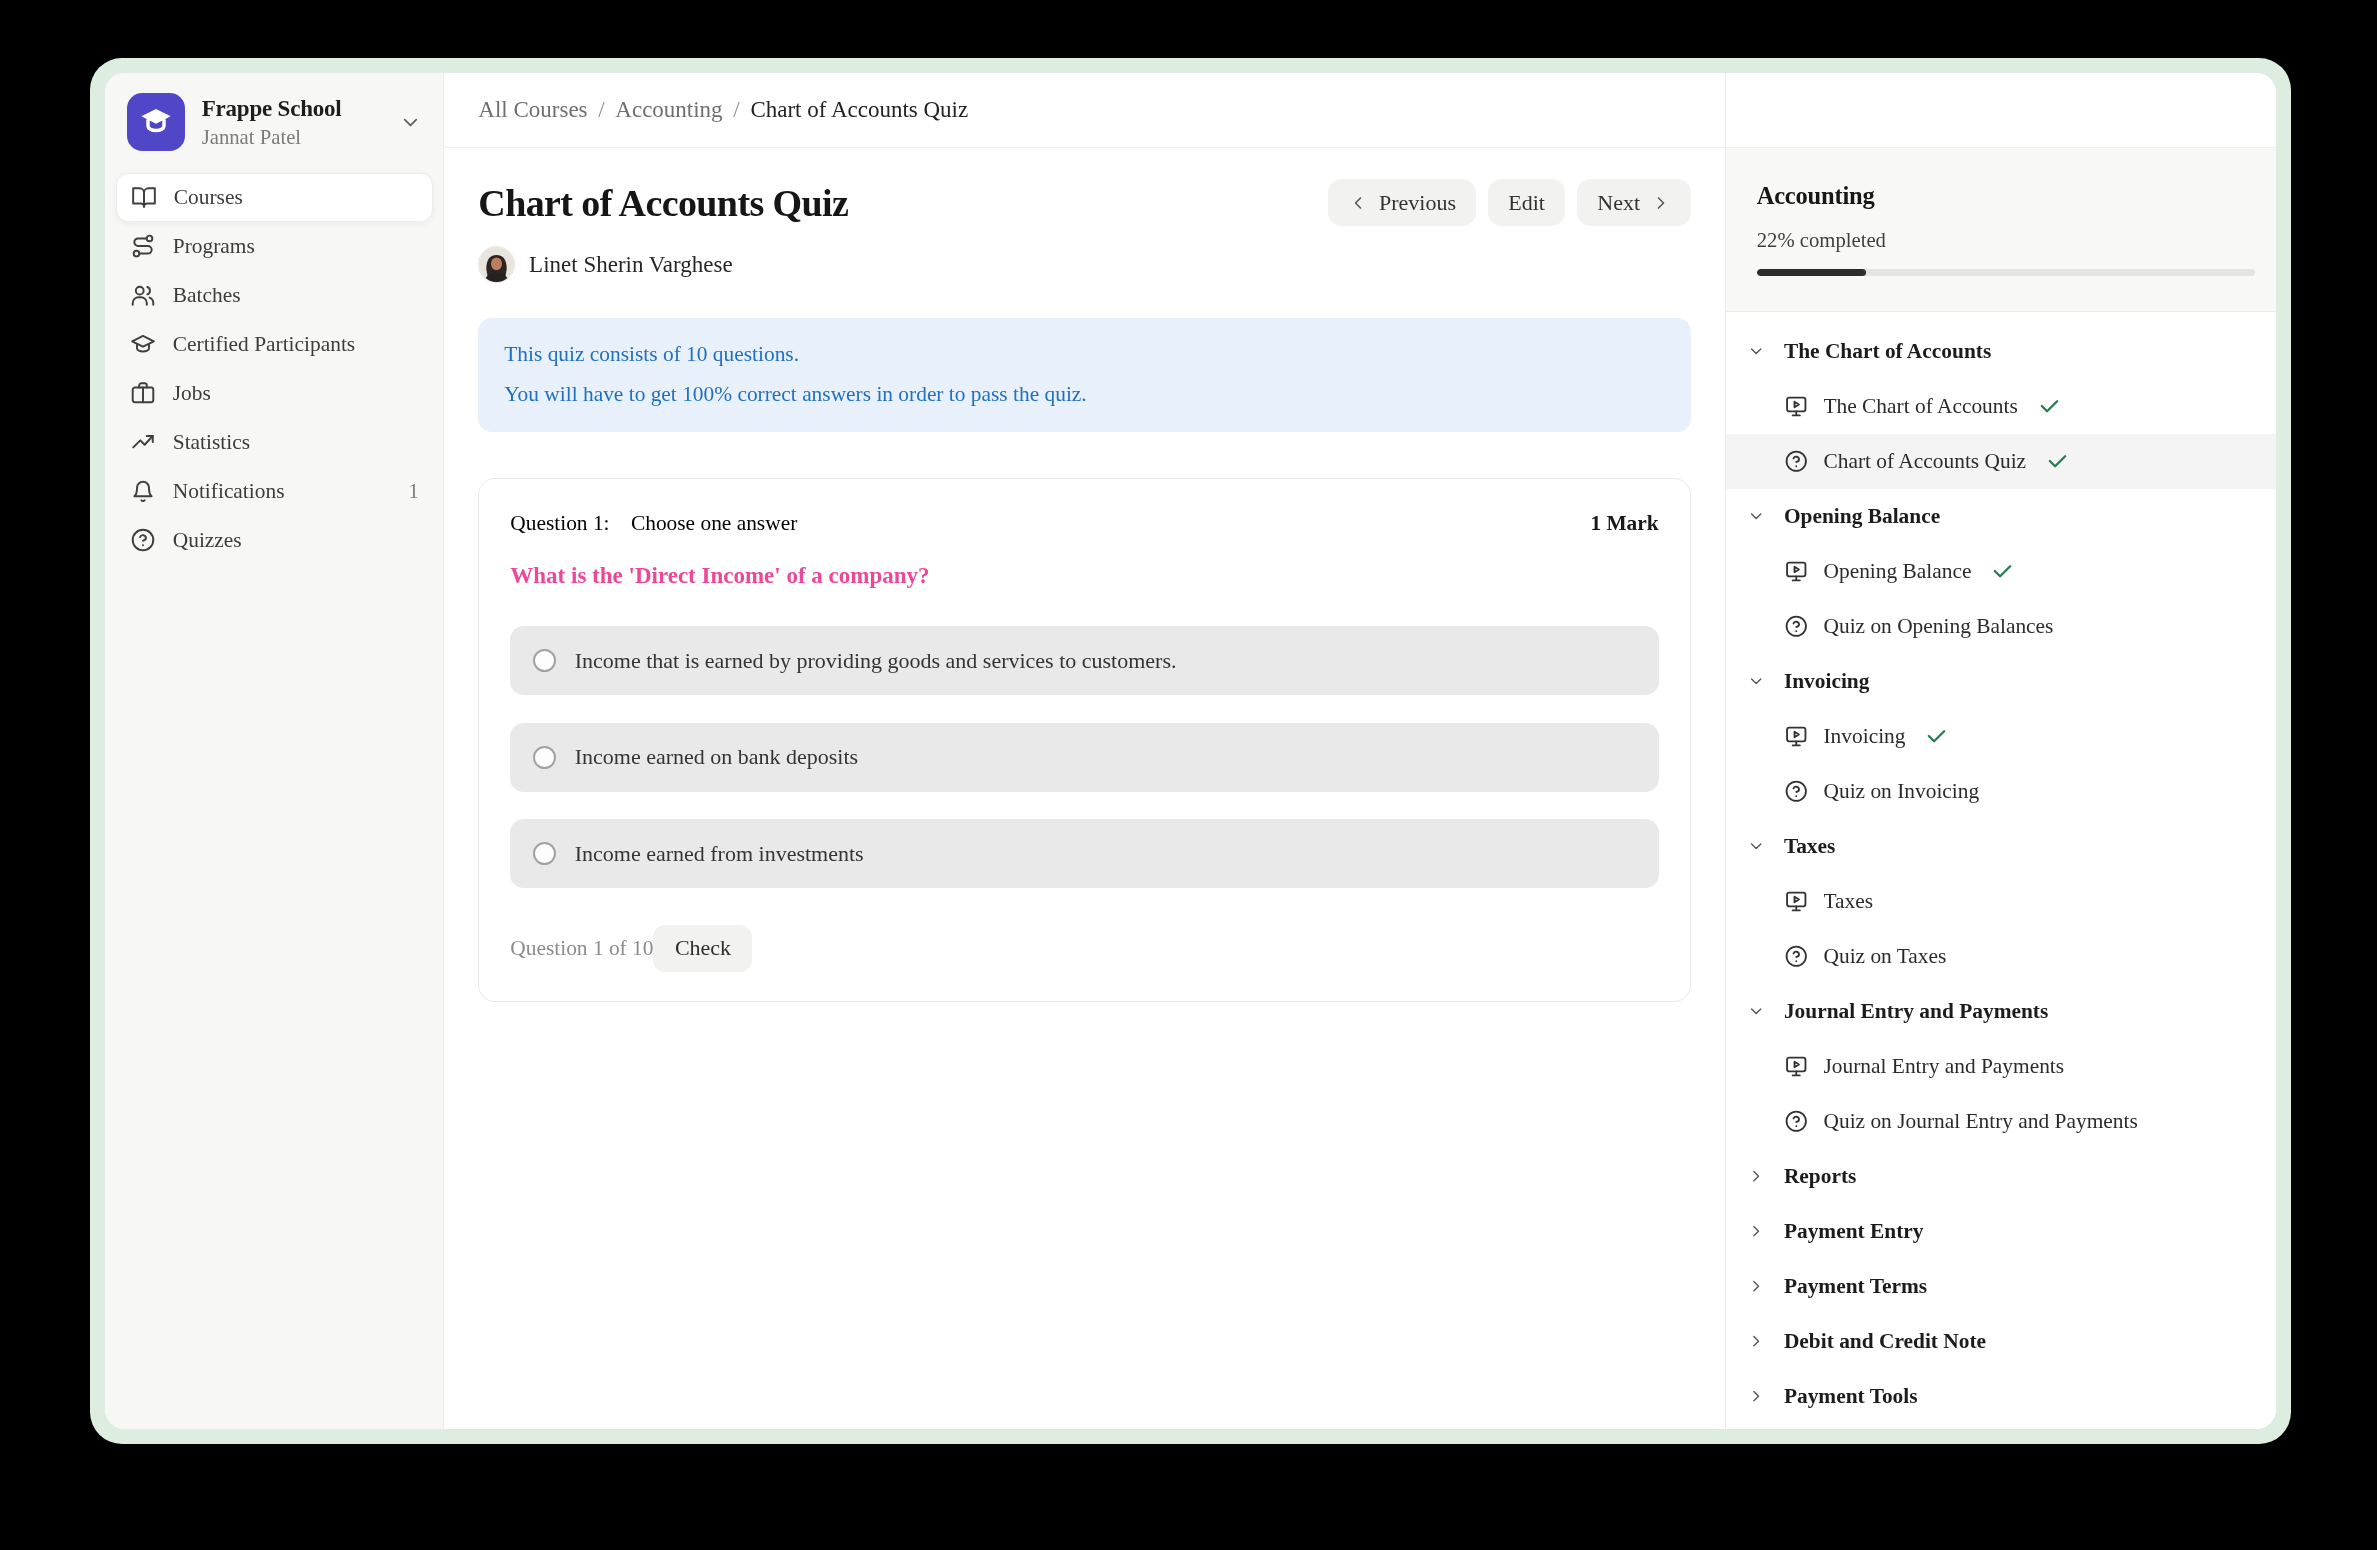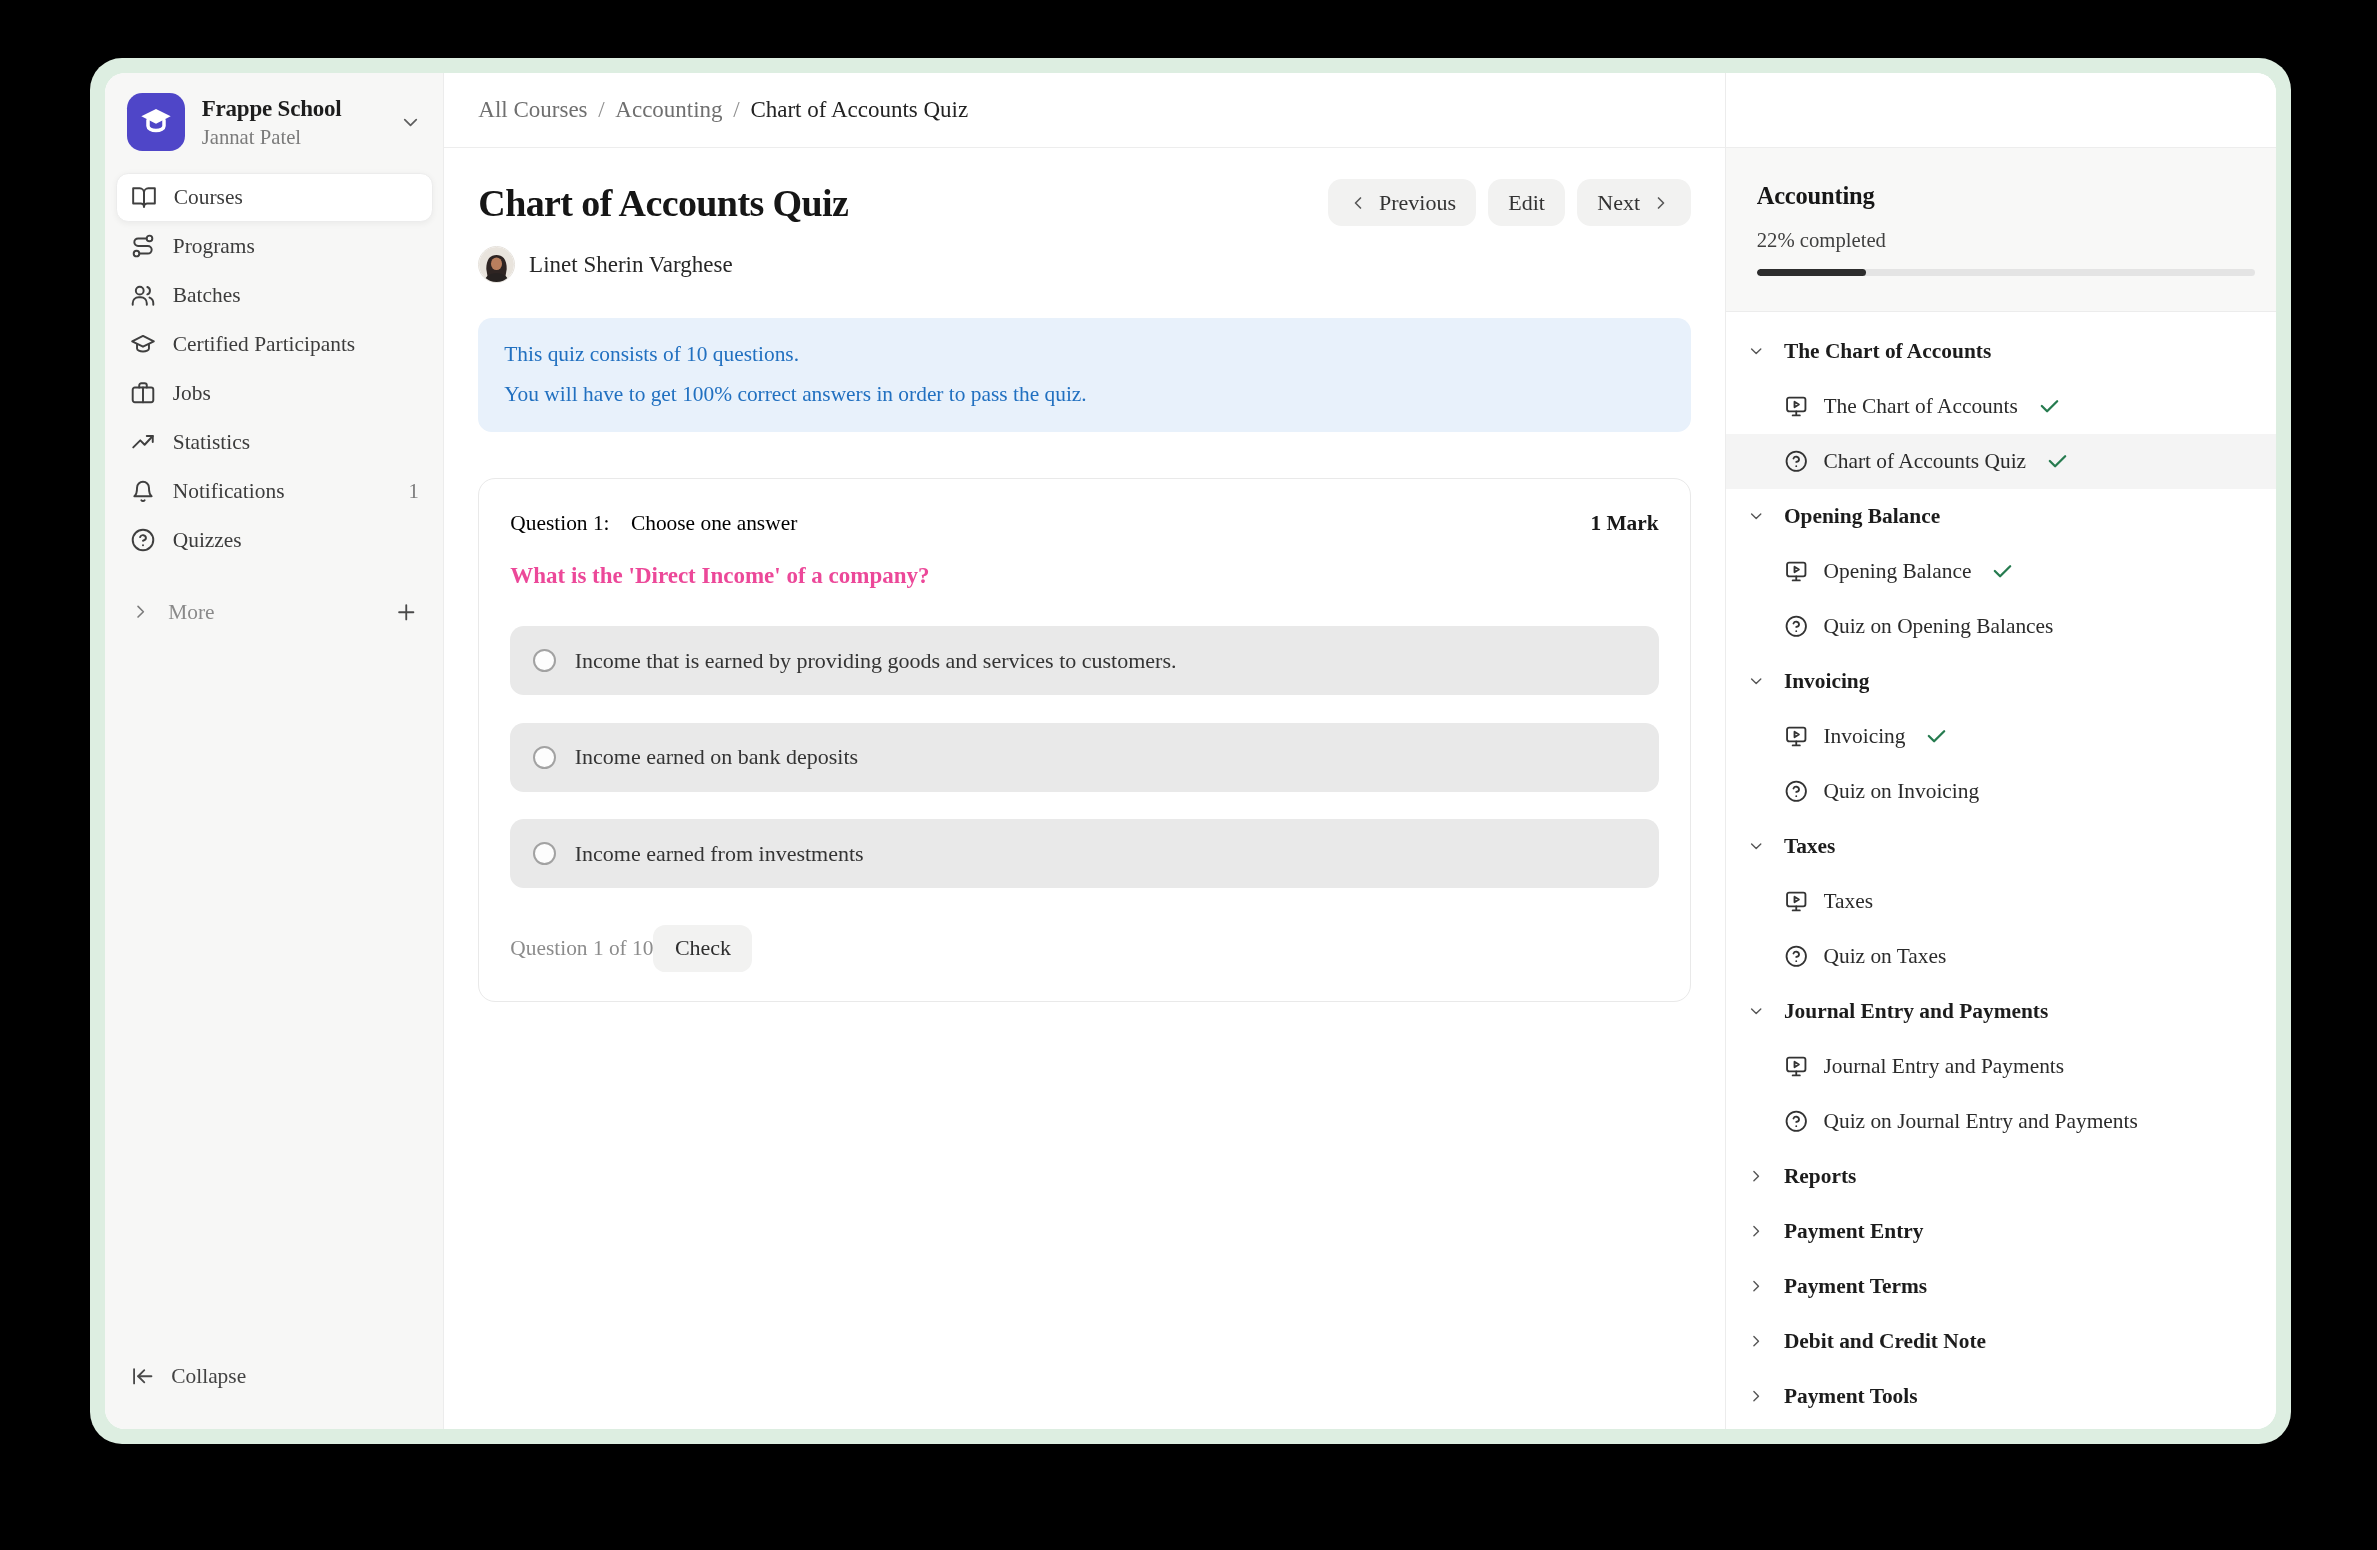--- a/index.html
+++ b/index.html
@@ -189,40 +189,23 @@
             <div class="nav-item">
               <span class="nav-icon"><svg viewBox="0 0 24 24" fill="none" stroke="currentColor" stroke-width="1.8" stroke-linecap="round" stroke-linejoin="round">
                   <circle cx="12" cy="12" r="9.5"></circle>
                   <path d="M9.3 9.3a2.8 2.8 0 0 1 5.4.9c0 1.8-2.7 2.5-2.7 2.5"></path>
                   <path d="M12 16.8h.01"></path>
                 </svg></span>
               <span class="nav-label">Quizzes</span>
             </div>
           </nav>
 
-        <div class="more-row">
-          <span class="more-chevron" id="more-chevron-slot"><svg viewBox="0 0 24 24" fill="none" stroke="currentColor" stroke-width="1.8" stroke-linecap="round" stroke-linejoin="round">
-                <polyline points="9 18 15 12 9 6"></polyline>
-              </svg></span>
-          <span class="more-label">More</span>
-          <span class="more-plus" id="more-plus-slot"><svg viewBox="0 0 24 24" fill="none" stroke="currentColor" stroke-width="1.8" stroke-linecap="round" stroke-linejoin="round">
-                <path d="M12 5v14M5 12h14"></path>
-              </svg></span>
-        </div>
 
         <div class="sidebar-spacer"></div>
 
-        <div class="collapse-row">
-          <span class="collapse-icon" id="collapse-icon-slot"><svg viewBox="0 0 24 24" fill="none" stroke="currentColor" stroke-width="1.8" stroke-linecap="round" stroke-linejoin="round">
-                <path d="M4 19V5"></path>
-                <path d="m14 6-6 6 6 6"></path>
-                <path d="M8 12h13"></path>
-              </svg></span>
-          <span class="collapse-label">Collapse</span>
-        </div>
       </aside>
 
       <main class="main">
         <div class="crumb-band">
           <div class="crumb" id="breadcrumb">
               <span class="crumb-link">All Courses</span>
               <span class="crumb-sep">/</span>
               <span class="crumb-link">Accounting</span>
               <span class="crumb-sep">/</span>
               <span class="crumb-current">Chart of Accounts Quiz</span>

